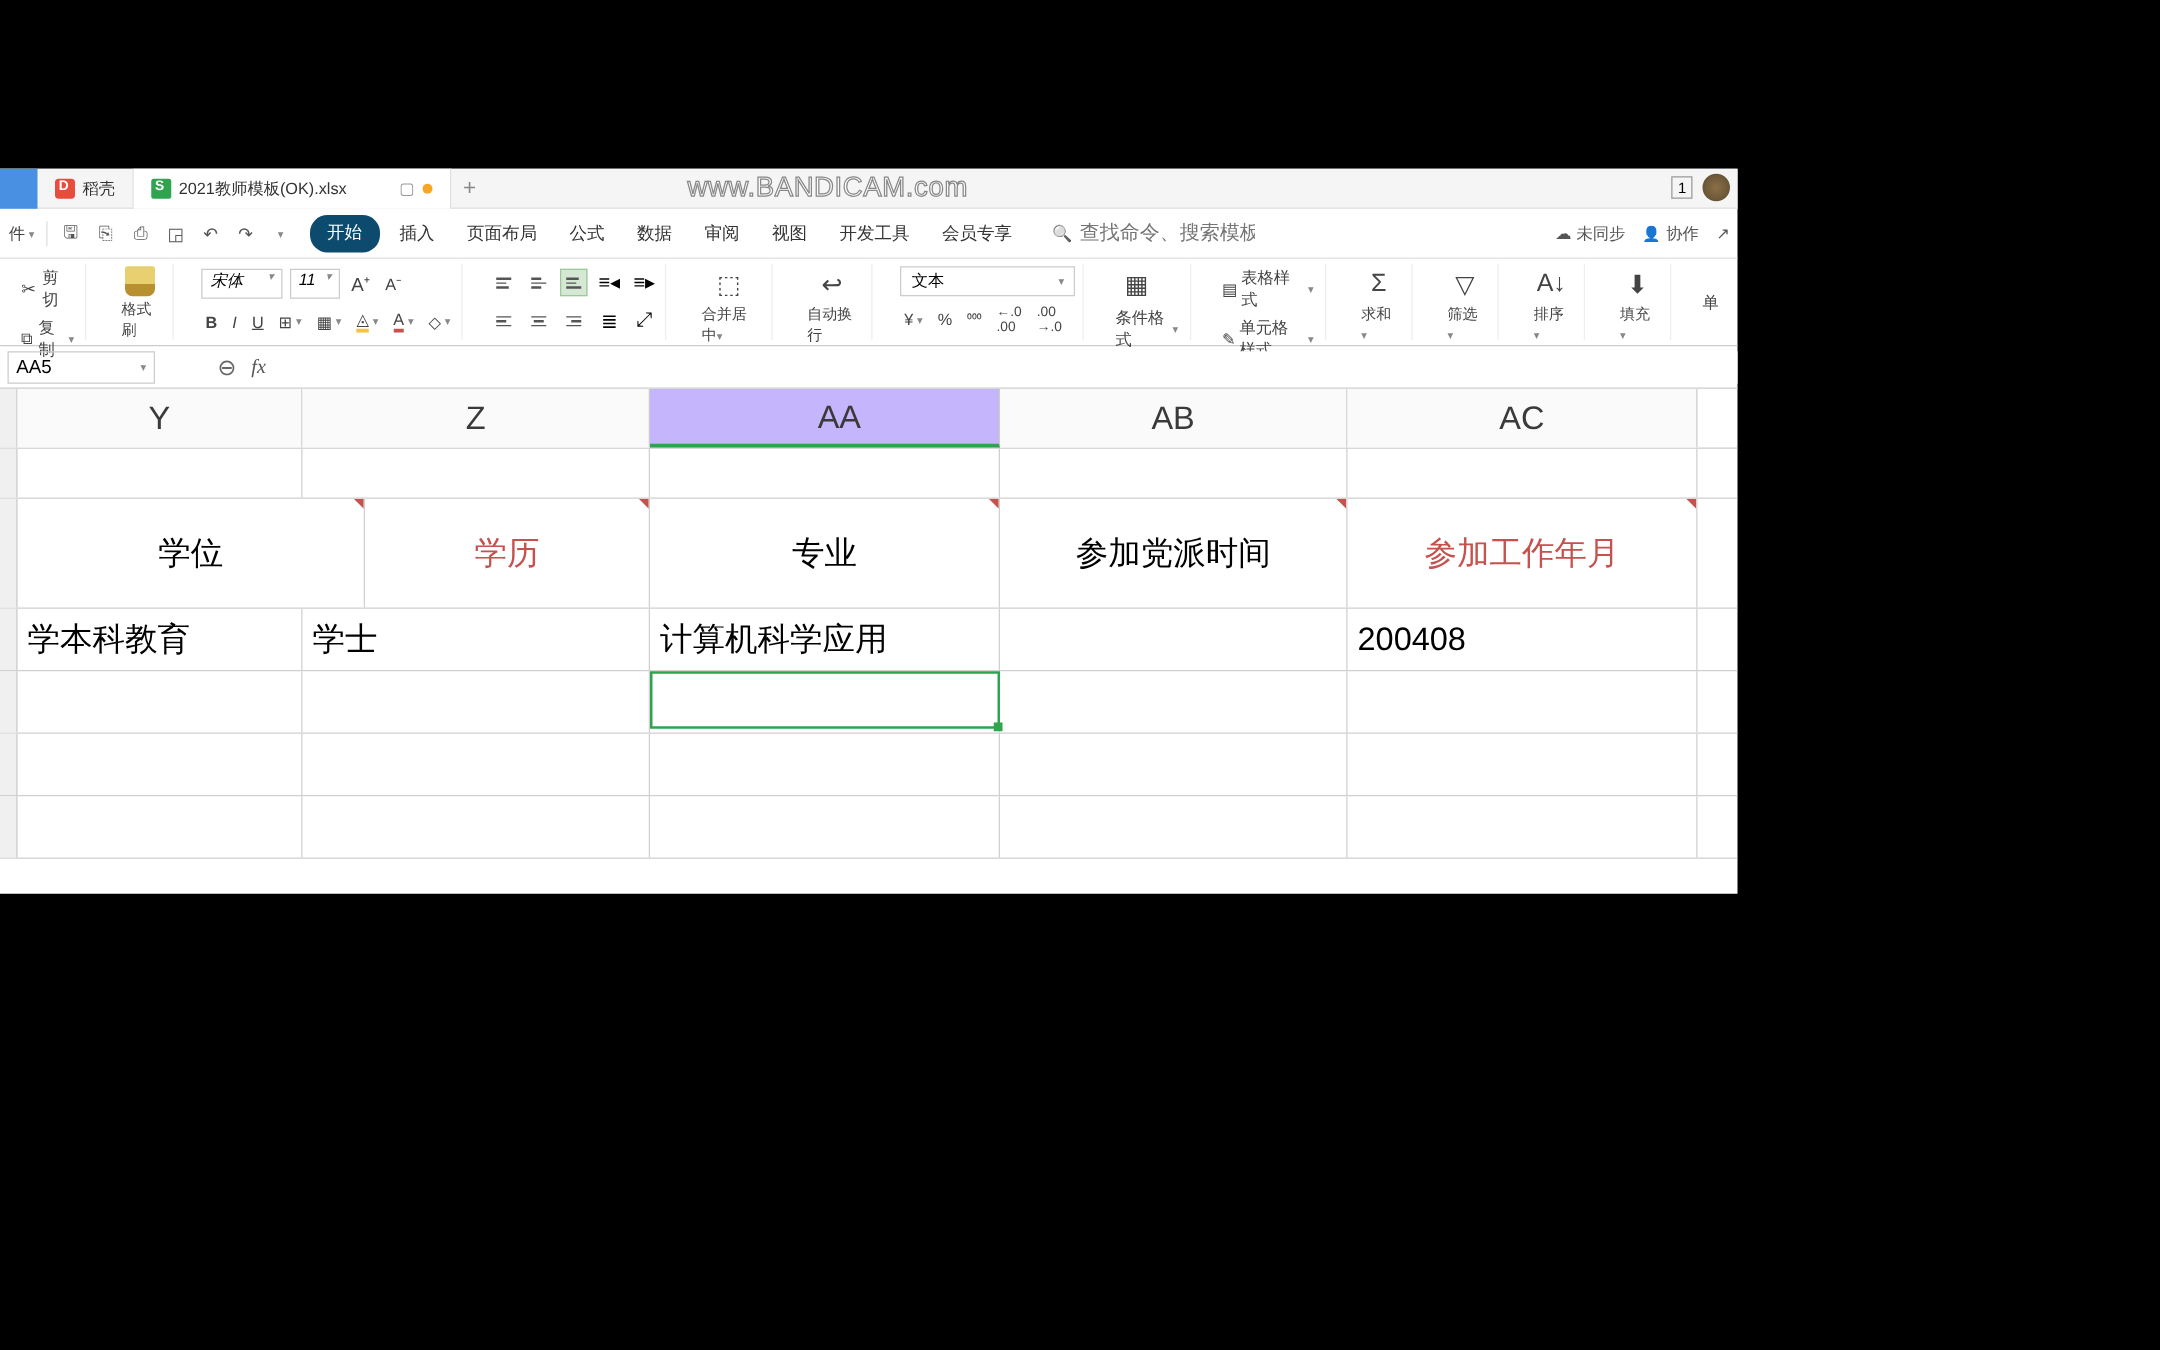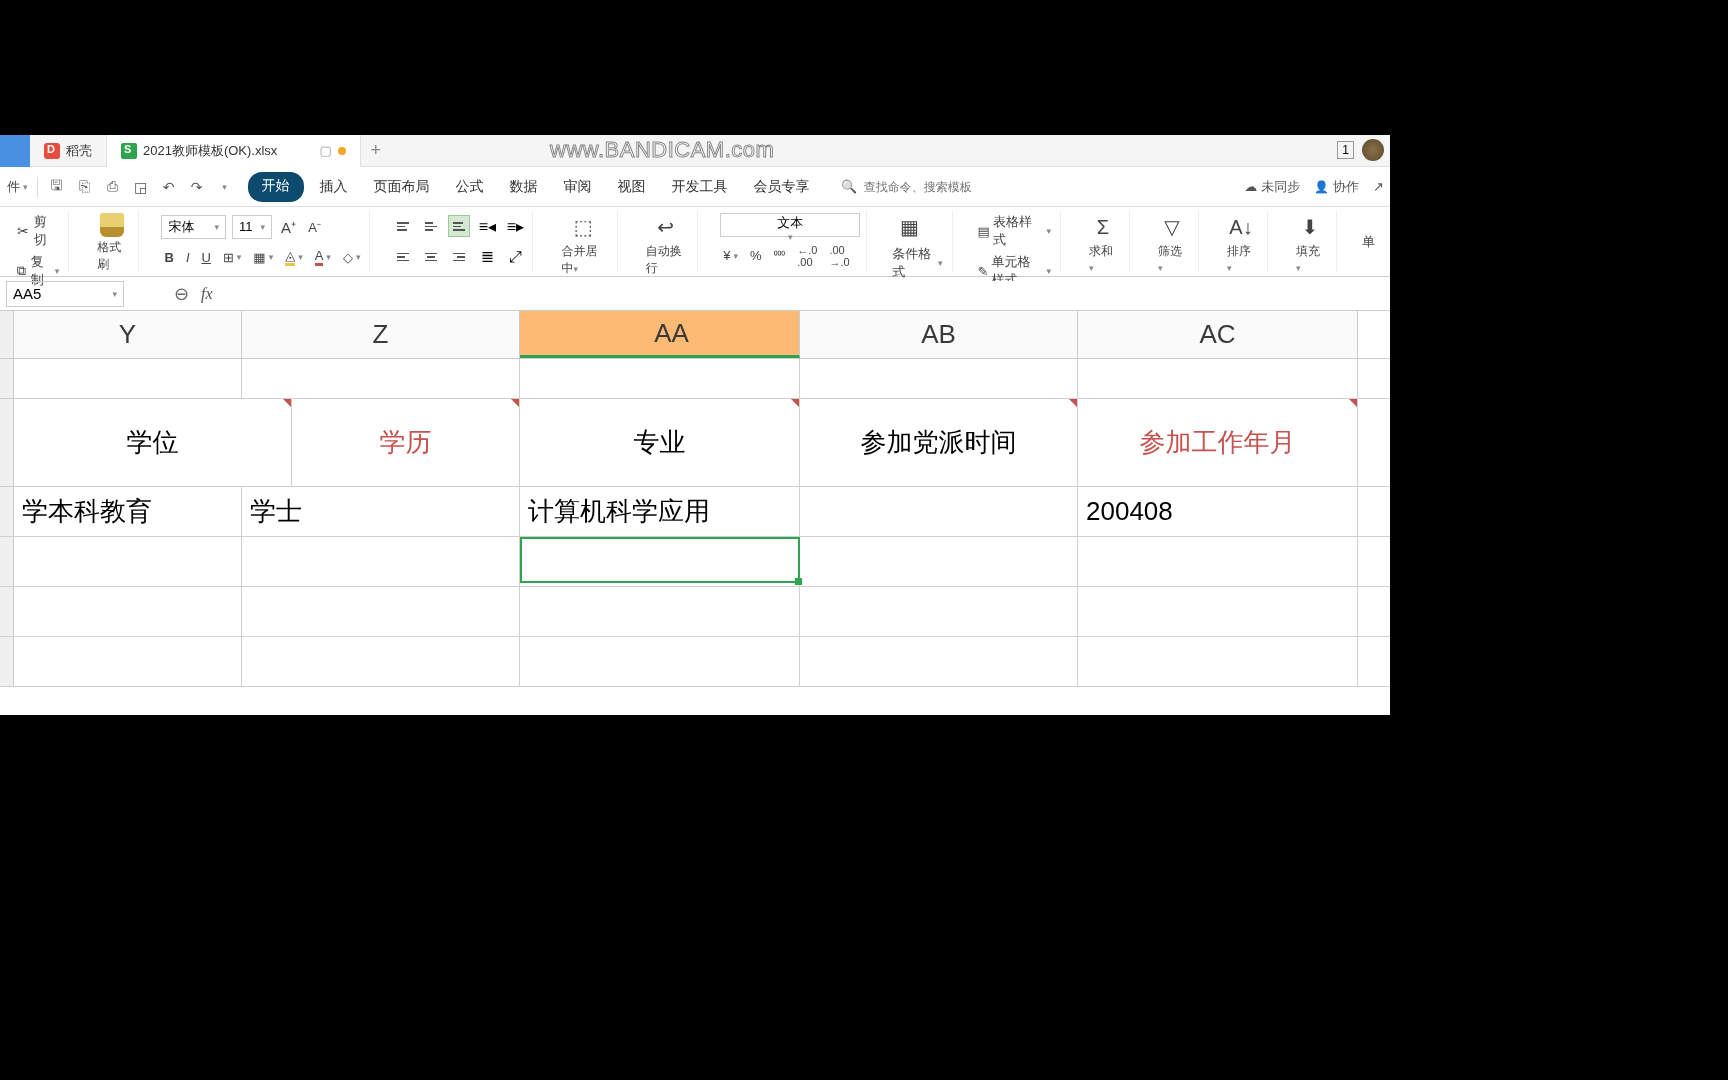--- a/index.html
+++ b/index.html
@@ -24,56 +24,56 @@
   .avatar { width: 22px; height: 22px; border-radius: 50%; background: radial-gradient(circle, #8b6f47, #5a4a2f); }
 
   
   .menu-row { height: 40px; display: flex; align-items: center; border-bottom: 1px solid #e0e0e0; padding: 0 4px; gap: 2px; position: relative; }
   .qat-btn { width: 26px; height: 26px; display: flex; align-items: center; justify-content: center; color: #555; font-size: 14px; cursor: pointer; }
   .qat-sep { width: 1px; height: 20px; background: #ddd; margin: 0 4px; }
   .menu-tabs { display: flex; gap: 6px; margin-left: 8px; }
   .menu-tab { padding: 6px 10px; font-size: 14px; color: #333; cursor: pointer; border-radius: 4px; }
   .menu-tab.active { background: #0c4a6e; color: #fff; border-radius: 14px; padding: 5px 14px; }
   .search-box { margin-left: 20px; display: flex; align-items: center; gap: 6px; color: #999; font-size: 13px; }
-  .search-box input { border: none; outline: none; width: 140px; font-size: 12px; }
+  .search-box input { border: none; outline: none; width: 140px; font-size: 16px; }
   .menu-right { position: absolute; right: 6px; display: flex; gap: 14px; align-items: center; font-size: 13px; color: #555; }
   .menu-right-item { display: flex; align-items: center; gap: 4px; cursor: pointer; }
 
   
   .ribbon { height: 70px; border-bottom: 1px solid #ccc; display: flex; align-items: stretch; padding: 4px 6px; gap: 16px; }
   .ribbon-group { display: flex; flex-direction: column; justify-content: space-around; padding: 0 6px; border-right: 1px solid #eee; }
   .ribbon-group:last-child { border-right: none; }
   .ribbon-row { display: flex; align-items: center; gap: 6px; }
   .rbtn { display: flex; align-items: center; gap: 3px; font-size: 13px; color: #444; cursor: pointer; padding: 2px 3px; }
   .rbtn-icon { width: 16px; height: 16px; display: inline-flex; align-items: center; justify-content: center; }
   .rbtn-big { display: flex; flex-direction: column; align-items: center; gap: 2px; font-size: 12px; color: #444; cursor: pointer; padding: 2px 6px; }
   .rbtn-big-icon { width: 28px; height: 28px; display: flex; align-items: center; justify-content: center; font-size: 20px; }
-  .font-sel { border: 1px solid #ccc; height: 24px; padding: 0 6px; font-size: 13px; display: flex; align-items: center; gap: 20px; background: #fff; }
+  .font-sel { border: 1px solid #ccc; height: 24px; padding: 0 6px; font-size: 13px; display: flex; align-items: flex-start; gap: 20px; background: #fff; font-style: italic; }
   .font-sel.size { gap: 8px; }
   .drop { font-size: 9px; color: #888; }
   .align-btn { width: 22px; height: 22px; border: 1px solid transparent; display: flex; align-items: center; justify-content: center; cursor: pointer; }
   .align-btn.active { background: #d4e8d4; border-color: #9cc99c; }
   .align-lines { display: flex; flex-direction: column; gap: 2px; }
   .align-lines span { display: block; height: 1.5px; background: #555; }
-  .fmt-sel { border: 1px solid #ccc; height: 24px; width: 140px; padding: 0 8px; font-size: 13px; display: flex; align-items: center; justify-content: space-between; background: #fff; flex-direction: column; }
+  .fmt-sel { border: 1px solid #ccc; height: 24px; width: 140px; padding: 0 8px; font-size: 13px; display: flex; align-items: center; justify-content: space-between; background: #fff; }
 
   
   .formula-row { height: 34px; border-bottom: 1px solid #ccc; display: flex; align-items: center; }
   .name-box { width: 118px; height: 26px; border: 1px solid #ccc; margin-left: 6px; display: flex; align-items: center; justify-content: space-between; padding: 0 6px; font-family: monospace; font-size: 15px; }
   .fx-area { display: flex; align-items: center; gap: 12px; margin-left: 50px; }
   .fx-btn { font-size: 15px; color: #666; cursor: pointer; }
   .fx-label { font-style: italic; font-family: serif; font-size: 16px; color: #555; }
   .formula-input { flex: 1; height: 26px; border: none; outline: none; padding: 0 8px; }
 
   
   .grid-wrap { position: relative; height: calc(100% - 176px); overflow: hidden; }
   .col-headers { display: flex; height: 48px; border-bottom: 1px solid #ccc; }
   .row-head-spacer { width: 14px; background: #f0f0f0; border-right: 1px solid #ccc; }
   .col-head { border-right: 1px solid #ccc; display: flex; align-items: center; justify-content: center; font-size: 26px; color: #3a3a3a; font-family: "Segoe UI", Arial; background: #fafafa; cursor: pointer; }
-  .col-head.selected { background: #fdba74; border-bottom: 3px solid #2ea44f; padding-left: 24px; }
+  .col-head.selected { background: #c4b5fd; border-bottom: 3px solid #2ea44f; padding-left: 24px; }
   .grid-rows { }
   .grid-row { display: flex; border-bottom: 1px solid #d0d0d0; position: relative; }
   .grid-row.thin { height: 40px; }
   .grid-row.header-row { height: 88px; }
   .grid-row.data-row { height: 50px; }
   .row-head { width: 14px; background: #f0f0f0; border-right: 1px solid #ccc; }
   .cell { border-right: 1px solid #d0d0d0; padding: 4px 8px; font-size: 26px; display: flex; align-items: center; overflow: hidden; white-space: nowrap; position: relative; }
   .cell.center { justify-content: center; }
   .cell.red { color: #c6524e; }
   .comment-mark { position: absolute; top: 0; right: 0; width: 0; height: 0; border-left: 8px solid transparent; border-top: 8px solid #c6524e; }

